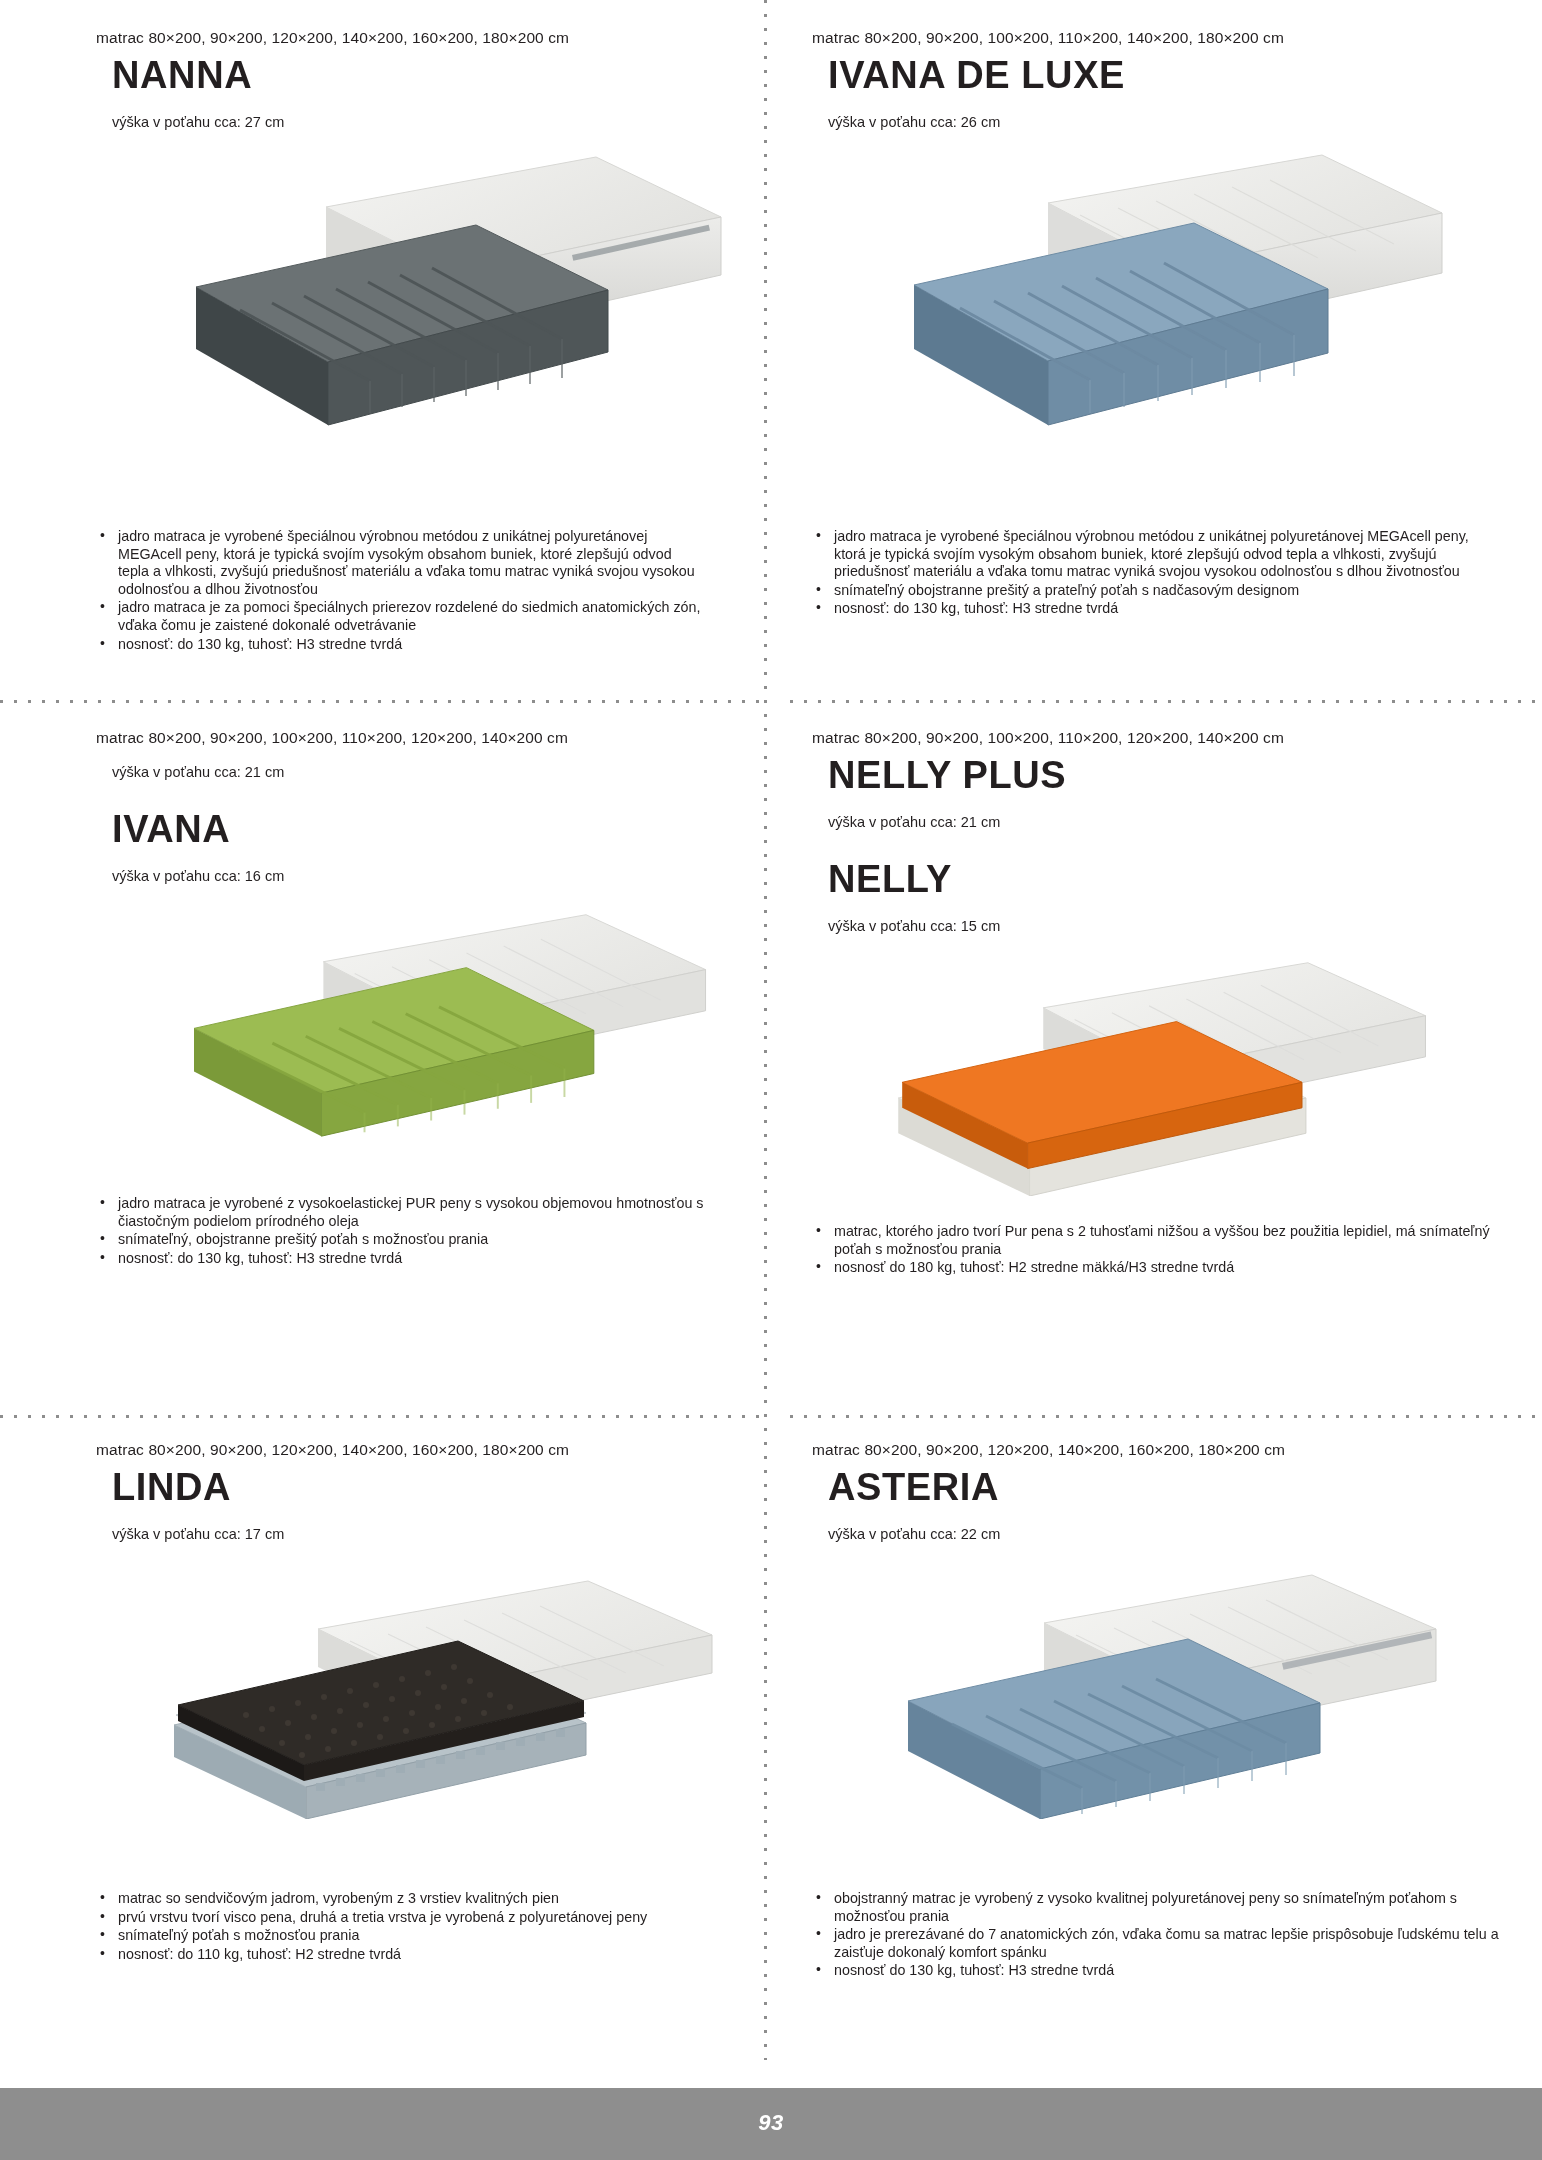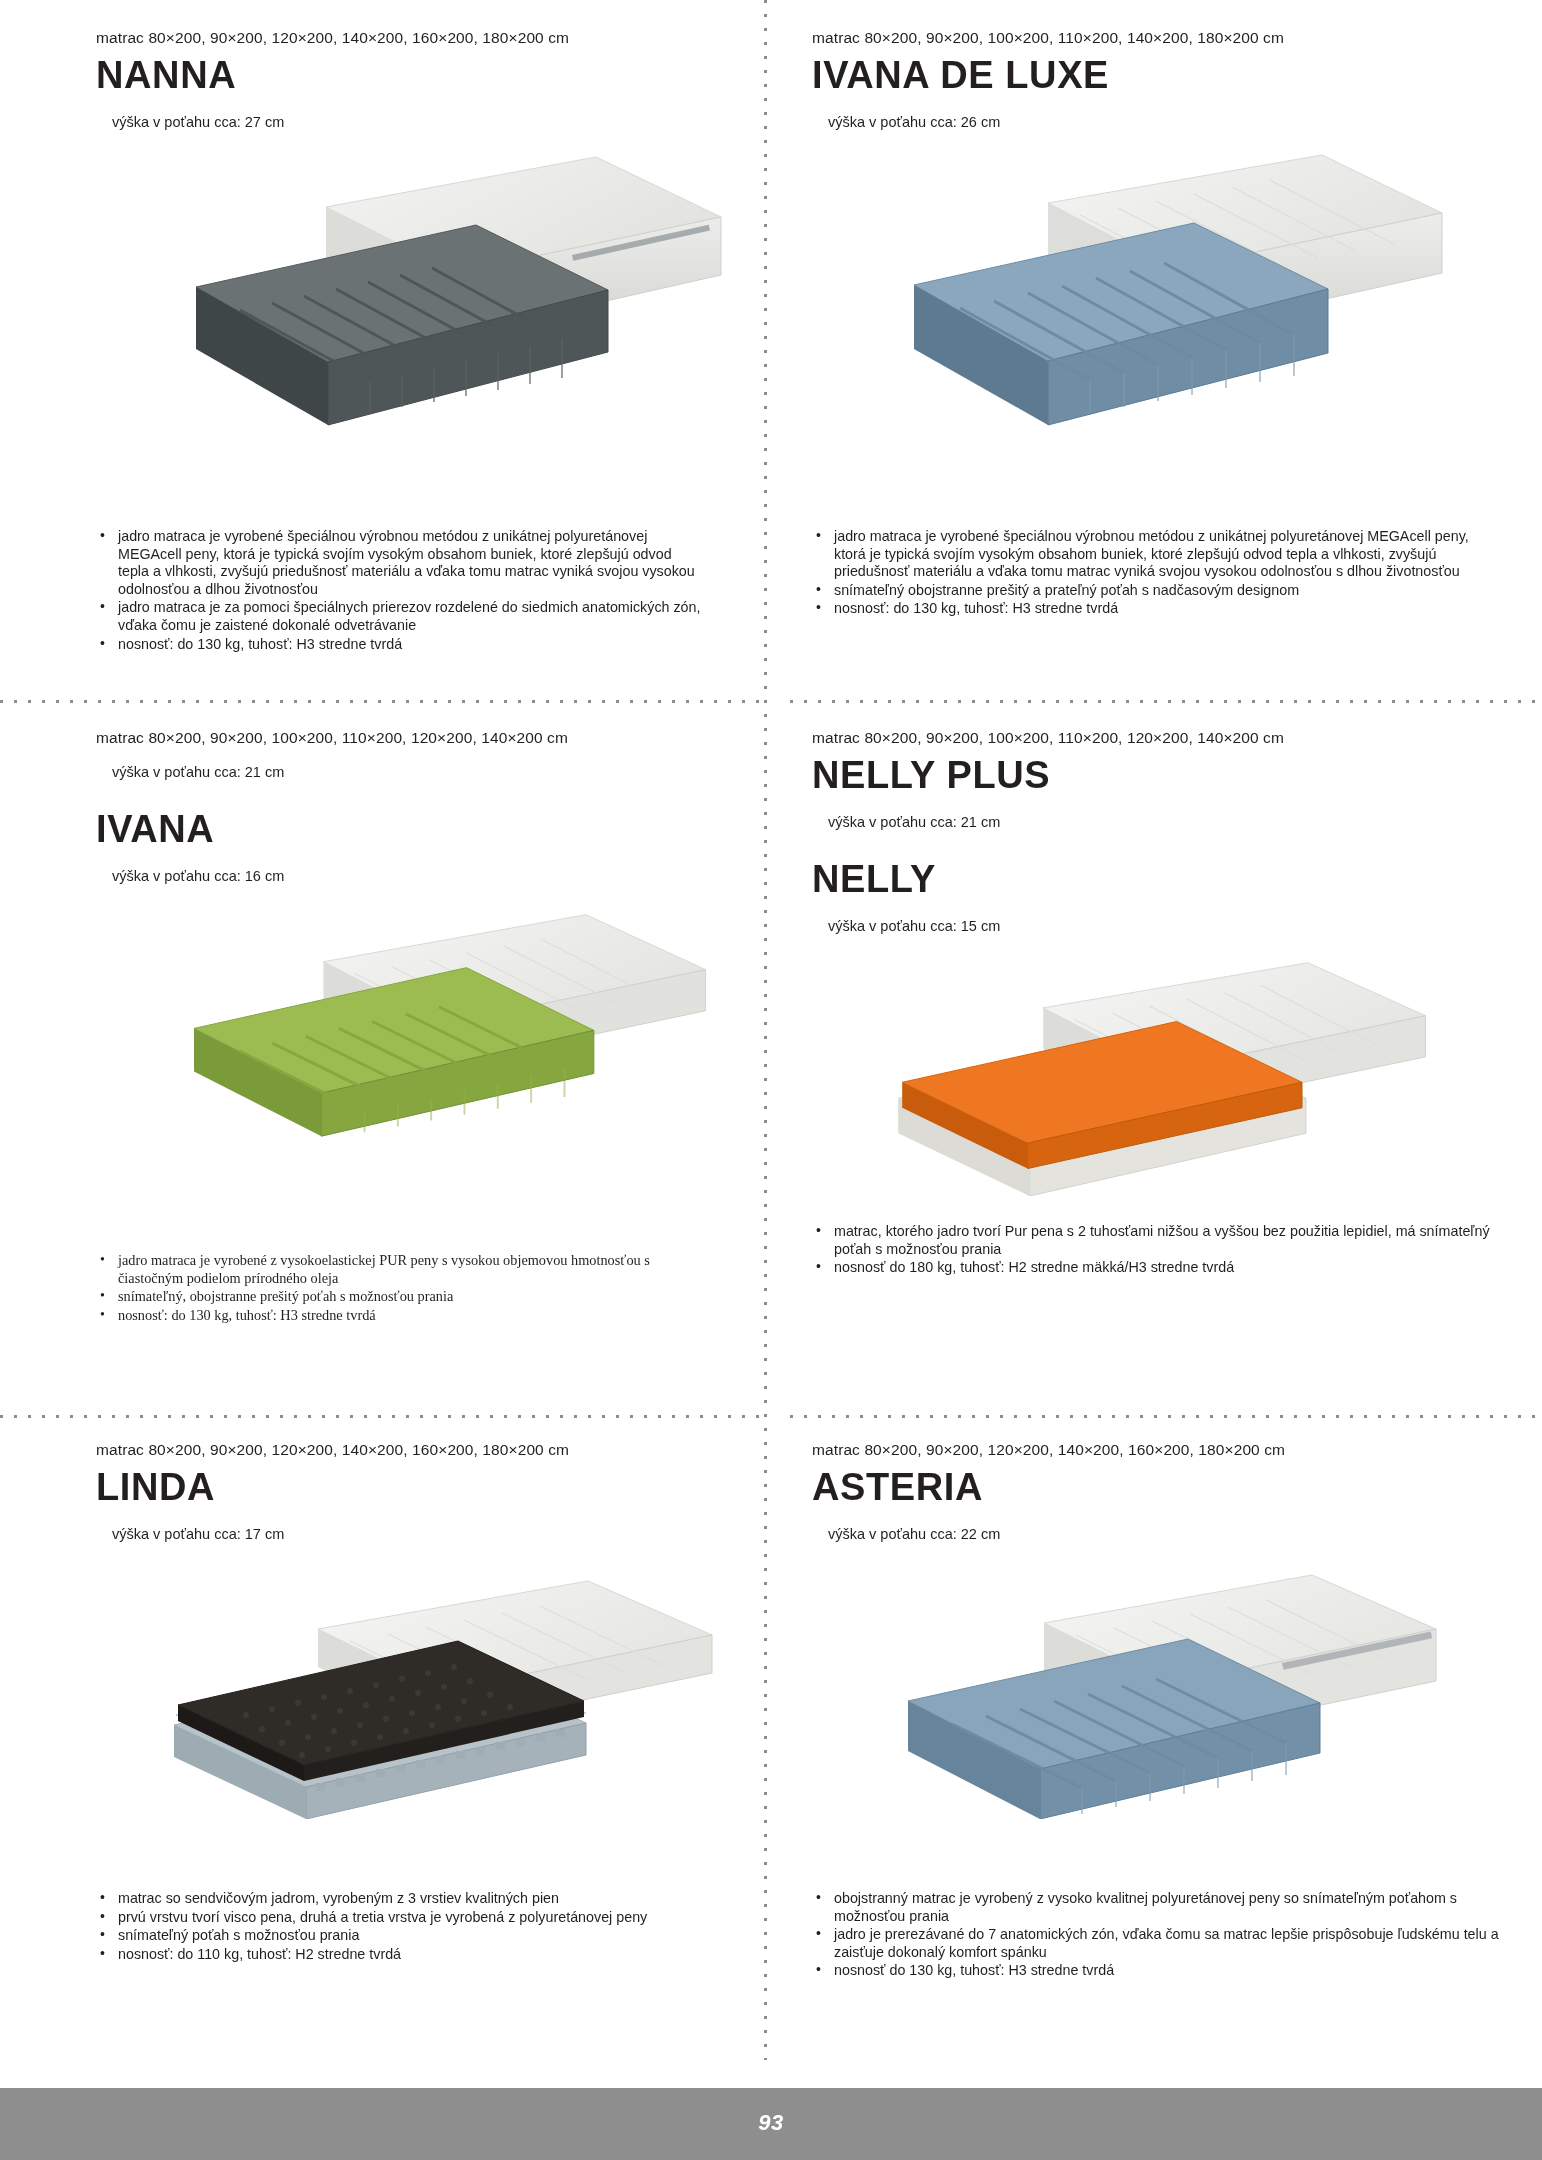--- a/index.html
+++ b/index.html
@@ -65,21 +65,21 @@
     line-height: 19px;
     color: #231f20;
     letter-spacing: 0.1px;
     margin: 0 0 6px 0;
   }
   .title {
     font-size: 38px;
     font-weight: bold;
     letter-spacing: 0.6px;
     line-height: 44px;
-    margin: 0 0 8px 0;
+    margin: 0 0 8px 16px;
     color: #231f20;
   }
   .subtitle {
     font-size: 14.5px;
     line-height: 18px;
     color: #231f20;
     margin: 16px;
   }
   .title.second {
     margin-top: 26px;
@@ -330,21 +330,21 @@
           <line x1="308" y1="208" x2="308" y2="230"></line>
           <line x1="342" y1="201" x2="342" y2="224"></line>
           <line x1="376" y1="193" x2="376" y2="218"></line>
           <line x1="410" y1="186" x2="410" y2="212"></line>
           <line x1="444" y1="178" x2="444" y2="206"></line>
           <line x1="478" y1="171" x2="478" y2="200"></line>
         </g>
       </svg>
     </div>
 
-    <div class="bullets-wrap" style="top: 524px; font-family: Liberation Serif, serif;">
+    <div class="bullets-wrap" style="top: 467px;">
       <ul class="bullets">
         <li>jadro matraca je vyrobené z vysokoelastickej PUR peny s vysokou objemovou hmotnosťou s čiastočným podielom prírodného oleja</li>
         <li>snímateľný, obojstranne prešitý poťah s možnosťou prania</li>
         <li>nosnosť: do 130 kg, tuhosť: H3 stredne tvrdá</li>
       </ul>
     </div>
   </div>
 
   <div class="cell col-r row-2">
     <p class="sizes">matrac 80×200, 90×200, 100×200, 110×200, 120×200, 140×200 cm</p>

